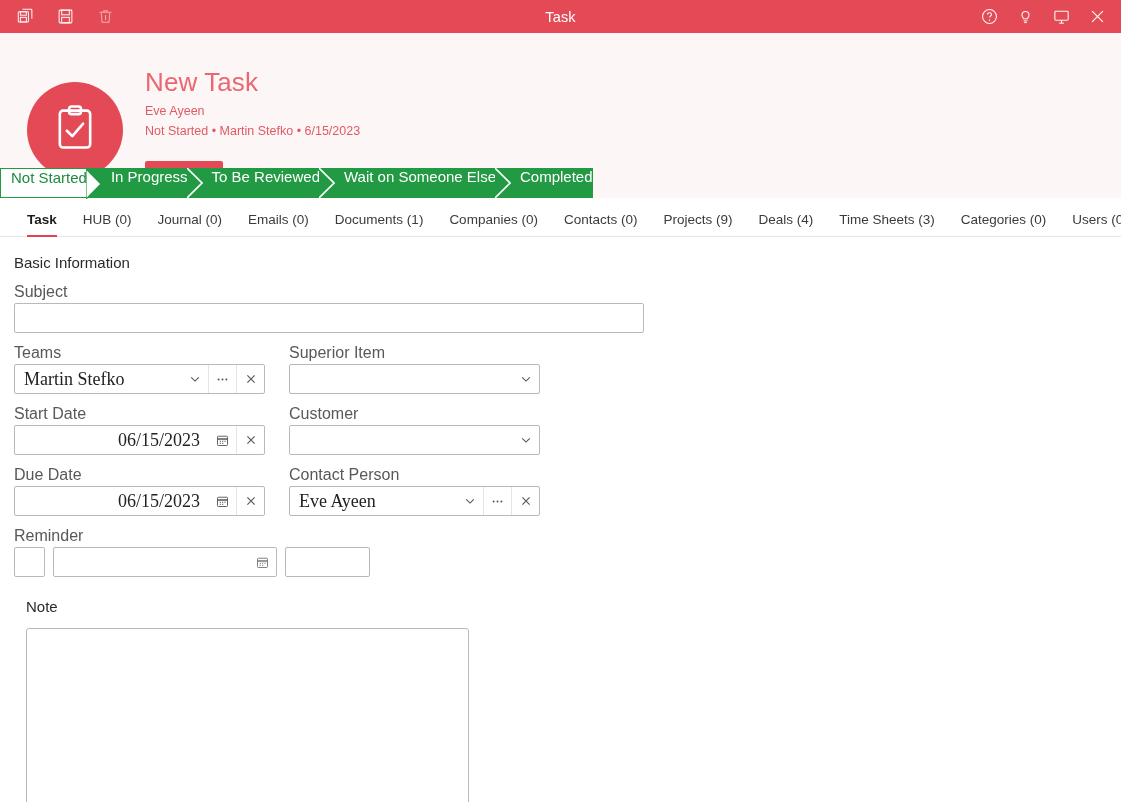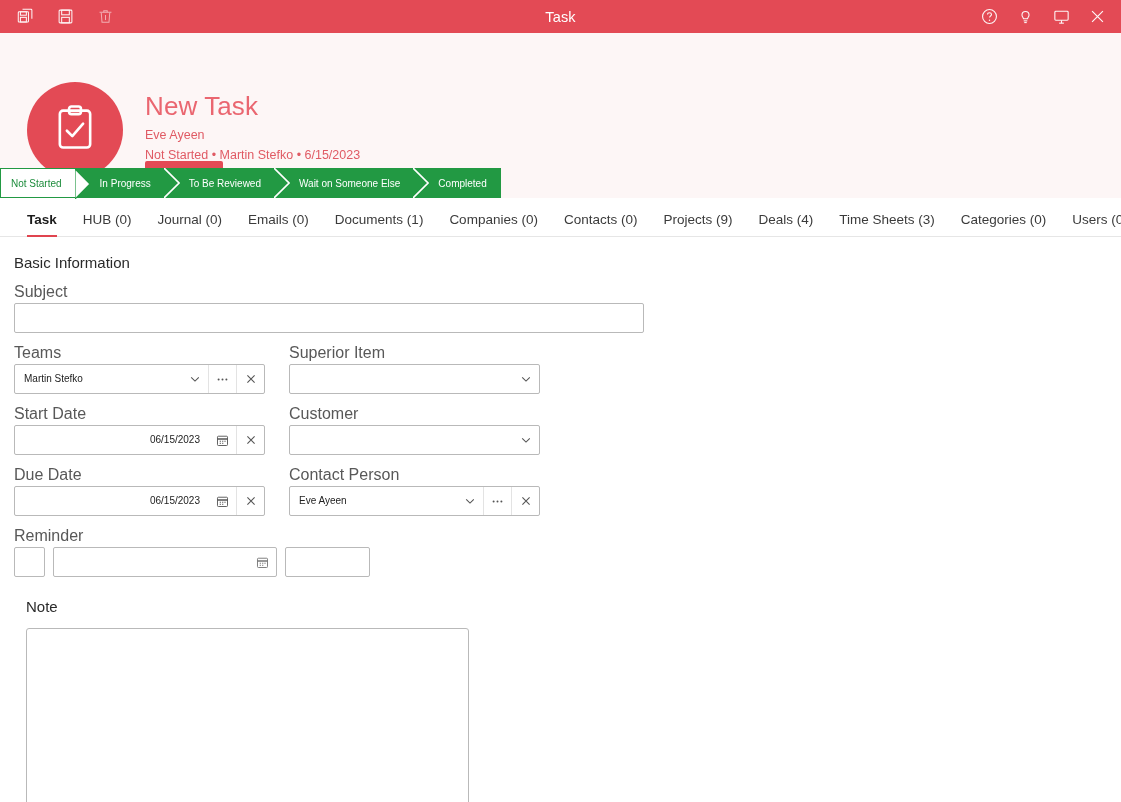--- a/index.html
+++ b/index.html
@@ -72,21 +72,21 @@
     height: 96px;
     border-radius: 50%;
     background: #e34a55;
     display: flex;
     align-items: center;
     justify-content: center;
   }
   .hdr-text {
     position: absolute;
     left: 145px;
-    top: 56px;
+    top: 32px;
   }
   .page-title {
     font-size: 26px;
     color: #ea6670;
     font-weight: 400;
     line-height: 34px;
     letter-spacing: .1px;
   }
   .sub1 {
     font-size: 12.5px;
@@ -135,26 +135,24 @@
   .stepper {
     height: 30px;
     display: flex;
     align-items: stretch;
     background: #fdf6f6;
     position: relative;
   }
   .step {
     position: relative;
     display: flex;
-    align-items: center;
     background: #229943;
     color: #ffffff;
-    font-size: 10px;
+    font-size: 15px;
     padding-left: 24px;
-    padding-right: 14px;
     white-space: nowrap;
   }
   .step:first-child {
     background: #ffffff;
     color: #1d8c3c;
     padding-left: 10px;
     border-top: 1px solid #229943;
     border-bottom: 1px solid #229943;
     border-left: 1px solid #229943;
   }
@@ -231,26 +229,27 @@
     border: 1px solid #b9b9b9;
     border-radius: 2px;
     background: #ffffff;
     display: flex;
     align-items: center;
     box-sizing: border-box;
     overflow: hidden;
   }
   .inputbox .val {
     flex: 1;
-    font-size: 10px;
+    font-size: 18px;
     color: #222222;
     padding: 0 9px;
     line-height: 28px;
     white-space: nowrap;
     overflow: hidden;
+    font-family: Liberation Serif, serif;
   }
   .inputbox .val.right { text-align: right; }
   .ibtn {
     width: 27px;
     height: 28px;
     display: flex;
     align-items: center;
     justify-content: center;
     color: #555555;
     flex: none;

